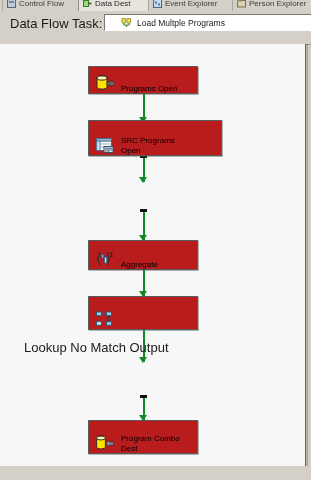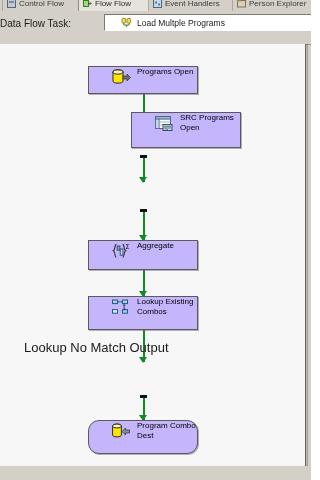--- a/index.html
+++ b/index.html
@@ -29,21 +29,21 @@
   .tab.active{background:#e6e3dc;border-color:#8f8d86;color:#2a2a2a;}
   .tab .ticon{width:9px;height:9px;flex:none;display:block;}
 
   
   .taskbar{
     position:absolute;left:0;top:11px;width:311px;height:24px;
     background:#d4d0c8;
     display:flex;align-items:center;
   }
   .task-label{
-    font-size:10px;color:#1a1a1a;white-space:nowrap;
+    margin-left:10px;font-size:13px;color:#1a1a1a;white-space:nowrap;
   }
   .task-combo{
     position:absolute;left:104px;top:3px;width:228px;height:17px;
     background:#ffffff;
     border-top:1px solid #7b7974;border-left:1px solid #7b7974;
     border-right:1px solid #ffffff;border-bottom:1px solid #ffffff;
     display:flex;align-items:center;gap:5px;padding-left:16px;
     box-sizing:border-box;overflow:hidden;
   }
   .task-combo .ctext{font-size:8.5px;color:#1a1a1a;white-space:nowrap;}
@@ -68,25 +68,25 @@
     box-shadow:inset -3px -3px 3px -2px rgba(0,0,0,.35);
   }
   .bottom-fill{
     position:absolute;left:0;top:466px;width:311px;height:14px;
     background:#d4d0c8;
   }
 
   
   .node{
     position:absolute;
-    background:#c4b5fd;
+    background:#b91c1c;
     border:1px solid #5a5a5a;
     box-sizing:border-box;
-    display:flex;align-items:flex-start;
-    padding-left:22px;gap:6px;
+    display:flex;align-items:flex-end;
+    padding-left:6px;gap:6px;
     box-shadow:1px 1px 0 rgba(90,90,90,.45);
   }
   .node .nicon{width:20px;height:20px;flex:none;display:block;}
   .node .nlabel{
     font-size:8px;line-height:9.5px;color:#000;
     white-space:pre-line;
   }
 
   
   .conn{position:absolute;width:9px;}
@@ -126,31 +126,31 @@
       <span>Control Flow</span>
     </div>
     <div class="tab active" style="left:78px;width:68px;">
       <span class="ticon">
         <svg viewBox="0 0 9 9" width="9" height="9">
             <rect x="0.5" y="1.5" width="5" height="6" fill="#9ed97a" stroke="#3f7a2a" stroke-width="1"></rect>
             <path d="M5 4.5 L8.5 4.5" stroke="#4a4a4a" stroke-width="1"></path>
             <path d="M6.5 2.5 L8.8 4.5 L6.5 6.5 Z" fill="#6a6a6a"></path>
           </svg>
       </span>
-      <span>Flow Flow</span>
+      <span>Data Dest</span>
     </div>
     <div class="tab" style="left:148px;width:82px;">
       <span class="ticon">
         <svg viewBox="0 0 9 9" width="9" height="9">
             <rect x="0.5" y="0.5" width="8" height="8" fill="#c9d8ea" stroke="#4a6380" stroke-width="1"></rect>
             <rect x="2" y="2.5" width="2" height="2" fill="#4a78b0"></rect>
             <rect x="5" y="4.5" width="2" height="2" fill="#4a78b0"></rect>
           </svg>
       </span>
-      <span>Event Handlers</span>
+      <span>Event Explorer</span>
     </div>
     <div class="tab" style="left:232px;width:90px;">
       <span class="ticon">
         <svg viewBox="0 0 9 9" width="9" height="9">
             <rect x="0.5" y="1.5" width="8" height="6.5" fill="#d8d2bb" stroke="#7a7050" stroke-width="1"></rect>
             <rect x="0.5" y="1.5" width="3.5" height="1.6" fill="#b8ae8a"></rect>
           </svg>
       </span>
       <span>Person Explorer</span>
     </div>
@@ -212,21 +212,21 @@
         <svg viewBox="0 0 20 20" width="20" height="20">
           <ellipse cx="7" cy="5" rx="5" ry="2.1" fill="#fff06a" stroke="#2a2a2a" stroke-width="1"></ellipse>
           <path d="M2 5 L2 14 A5 2.1 0 0 0 12 14 L12 5" fill="#ffe400" stroke="#2a2a2a" stroke-width="1"></path>
           <ellipse cx="7" cy="5" rx="5" ry="2.1" fill="#fff7a8" stroke="#2a2a2a" stroke-width="1"></ellipse>
           <path d="M12 9 L16 9 L16 7 L19.5 10.5 L16 14 L16 12 L12 12 Z" fill="#6e6e6e" stroke="#333" stroke-width="0.7"></path>
         </svg>
       </span>
       <span class="nlabel">Programs Open</span>
     </div>
 
-    <div class="node" style="left:88px;top:68px;width:110px;height:36px;margin-left:43px;">
+    <div class="node" style="left:88px;top:76px;width:134px;height:36px;">
       <span class="nicon">
         <svg viewBox="0 0 20 20" width="20" height="20">
           <rect x="1.5" y="3.5" width="15" height="12" fill="#ffffff" stroke="#4a6a8a" stroke-width="1"></rect>
           <rect x="1.5" y="3.5" width="15" height="2.6" fill="#9fb8d0" stroke="#4a6a8a" stroke-width="1"></rect>
           <rect x="1.5" y="6.1" width="3.6" height="9.4" fill="#c8d8e6" stroke="#4a6a8a" stroke-width="0.8"></rect>
           <path d="M5.1 9 L16.5 9 M5.1 12 L16.5 12" stroke="#7f9ab5" stroke-width="0.8"></path>
           <rect x="9" y="11.5" width="9" height="6" fill="#d9e6f2" stroke="#2d4a66" stroke-width="1"></rect>
           <path d="M10 13.3 L17 13.3 M10 15 L17 15" stroke="#2d4a66" stroke-width="0.8"></path>
           <rect x="10.2" y="15.8" width="1.6" height="1.3" fill="#e8b020"></rect>
           <rect x="12.4" y="15.8" width="1.6" height="1.3" fill="#4f8fd0"></rect>
@@ -256,26 +256,24 @@
           <rect x="1.5" y="3" width="5" height="3.6" fill="#9fd0e8" stroke="#2c5a7a" stroke-width="1"></rect>
           <rect x="11.5" y="3" width="5" height="3.6" fill="#9fd0e8" stroke="#2c5a7a" stroke-width="1"></rect>
           <path d="M6.5 4.8 L11.5 4.8" stroke="#2c5a7a" stroke-width="1"></path>
           <rect x="11.5" y="12.6" width="5" height="3.6" fill="#9fd0e8" stroke="#2c5a7a" stroke-width="1"></rect>
           <rect x="1.5" y="12.6" width="5" height="3.6" fill="#d8ecf6" stroke="#2c5a7a" stroke-width="1"></rect>
           <path d="M13.2 6.6 L13.2 8.6 M13.2 10 L13.2 12.2" stroke="#1f3f5a" stroke-width="1"></path>
           <path d="M11.9 8.3 L14.5 8.3 L13.2 10.1 Z" fill="#1f3f5a"></path>
           <path d="M11.9 12 L14.5 12 L13.2 13.6 Z" fill="#1f3f5a"></path>
         </svg>
       </span>
-      <span class="nlabel">Lookup Existing
-Combos</span>
-    </div>
-
-
-    <div class="node" style="left:88px;top:376px;width:110px;height:34px;border-radius:11px;">
+    </div>
+
+
+    <div class="node" style="left:88px;top:376px;width:110px;height:34px;">
       <span class="nicon">
         <svg viewBox="0 0 20 20" width="20" height="20">
           <ellipse cx="6" cy="5" rx="4.4" ry="2" fill="#fff06a" stroke="#2a2a2a" stroke-width="1"></ellipse>
           <path d="M1.6 5 L1.6 14 A4.4 2 0 0 0 10.4 14 L10.4 5" fill="#ffe400" stroke="#2a2a2a" stroke-width="1"></path>
           <ellipse cx="6" cy="5" rx="4.4" ry="2" fill="#fff7a8" stroke="#2a2a2a" stroke-width="1"></ellipse>
           <path d="M18.5 9 L14.5 9 L14.5 7 L11 10.5 L14.5 14 L14.5 12 L18.5 12 Z" fill="#7d8fa6" stroke="#333" stroke-width="0.7"></path>
         </svg>
       </span>
       <span class="nlabel">Program Combo
 Dest</span>

